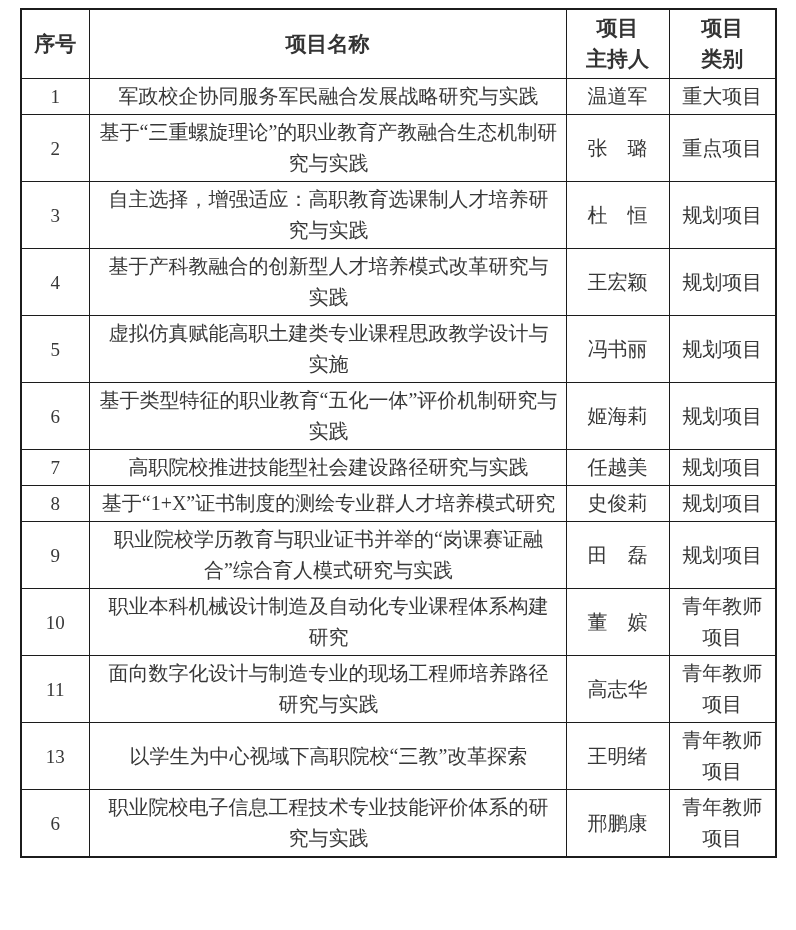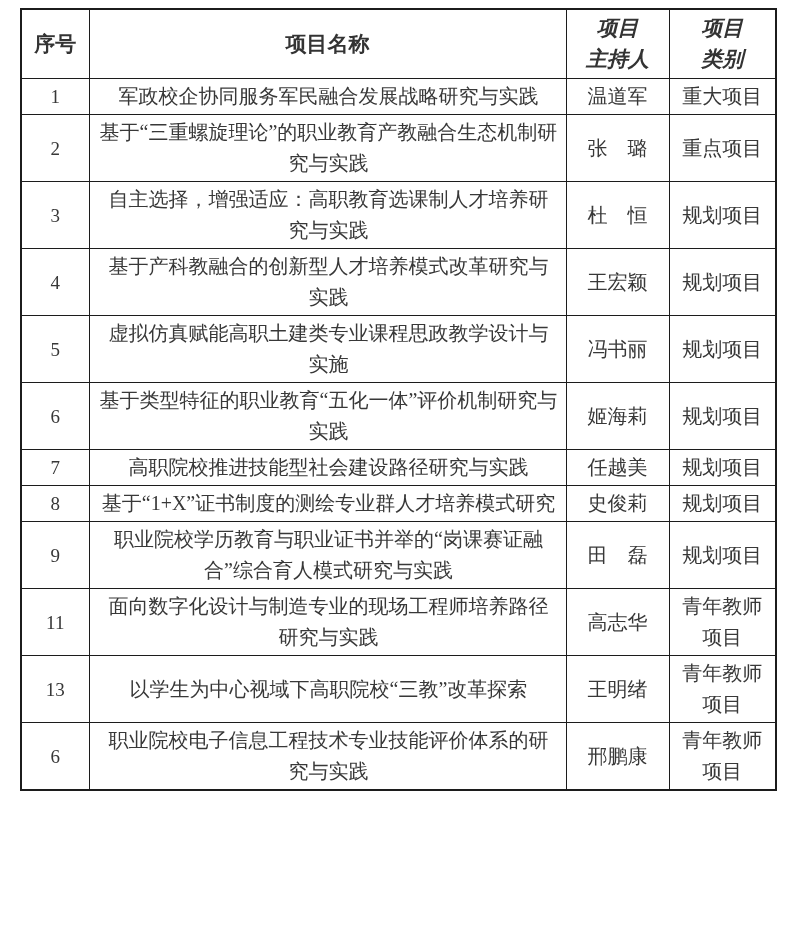--- a/index.html
+++ b/index.html
@@ -36,21 +36,21 @@
   col.c-category { width: 107px; }
 
   th {
     font-weight: bold;
     font-size: 21px;
     line-height: 31px;
     text-align: center;
     padding: 3px 2px;
     color: #333333;
   }
-  th.multiline { white-space: pre-line; font-style: italic; }
+  th.multiline { white-space: pre-line; }
 
   td {
     font-size: 20px;
     line-height: 31px;
     padding: 2px 6px;
   }
   td.cell-no {
     text-align: center;
     font-size: 19px;
   }
@@ -145,20 +145,26 @@
     <td class="cell-category">规划项目</td>
   </tr>
 
   <tr>
     <td class="cell-no">9</td>
     <td class="cell-name">职业院校学历教育与职业证书并举的“岗课赛证融合”综合育人模式研究与实践</td>
     <td class="cell-leader">田　磊</td>
     <td class="cell-category">规划项目</td>
   </tr>
 
+  <tr>
+    <td class="cell-no">10</td>
+    <td class="cell-name">职业本科机械设计制造及自动化专业课程体系构建研究</td>
+    <td class="cell-leader">董　嫔</td>
+    <td class="cell-category">青年教师项目</td>
+  </tr>
 
   <tr>
     <td class="cell-no">11</td>
     <td class="cell-name">面向数字化设计与制造专业的现场工程师培养路径研究与实践</td>
     <td class="cell-leader">高志华</td>
     <td class="cell-category">青年教师项目</td>
   </tr>
 
 
   <tr>

